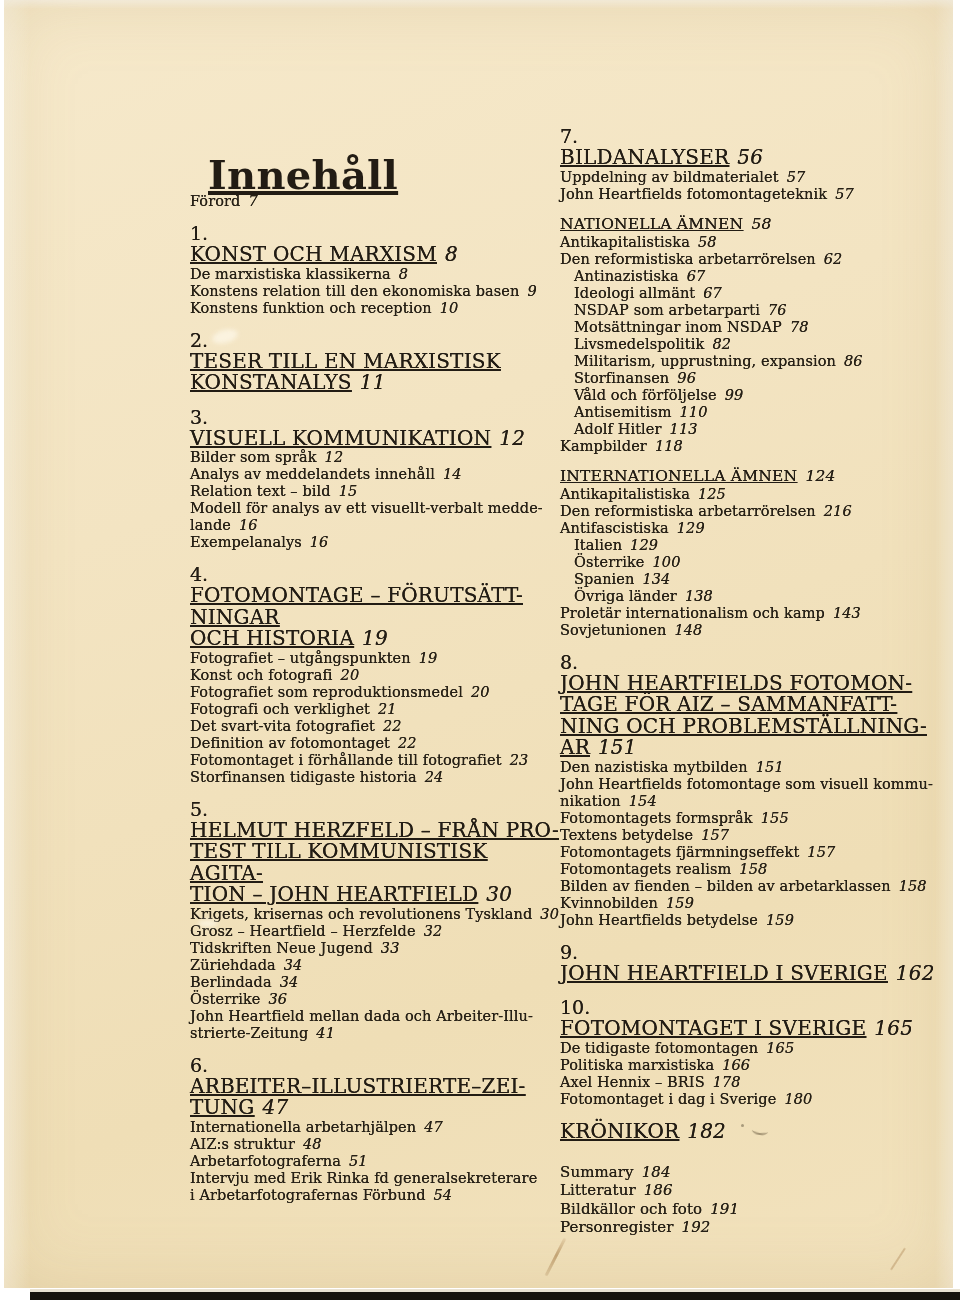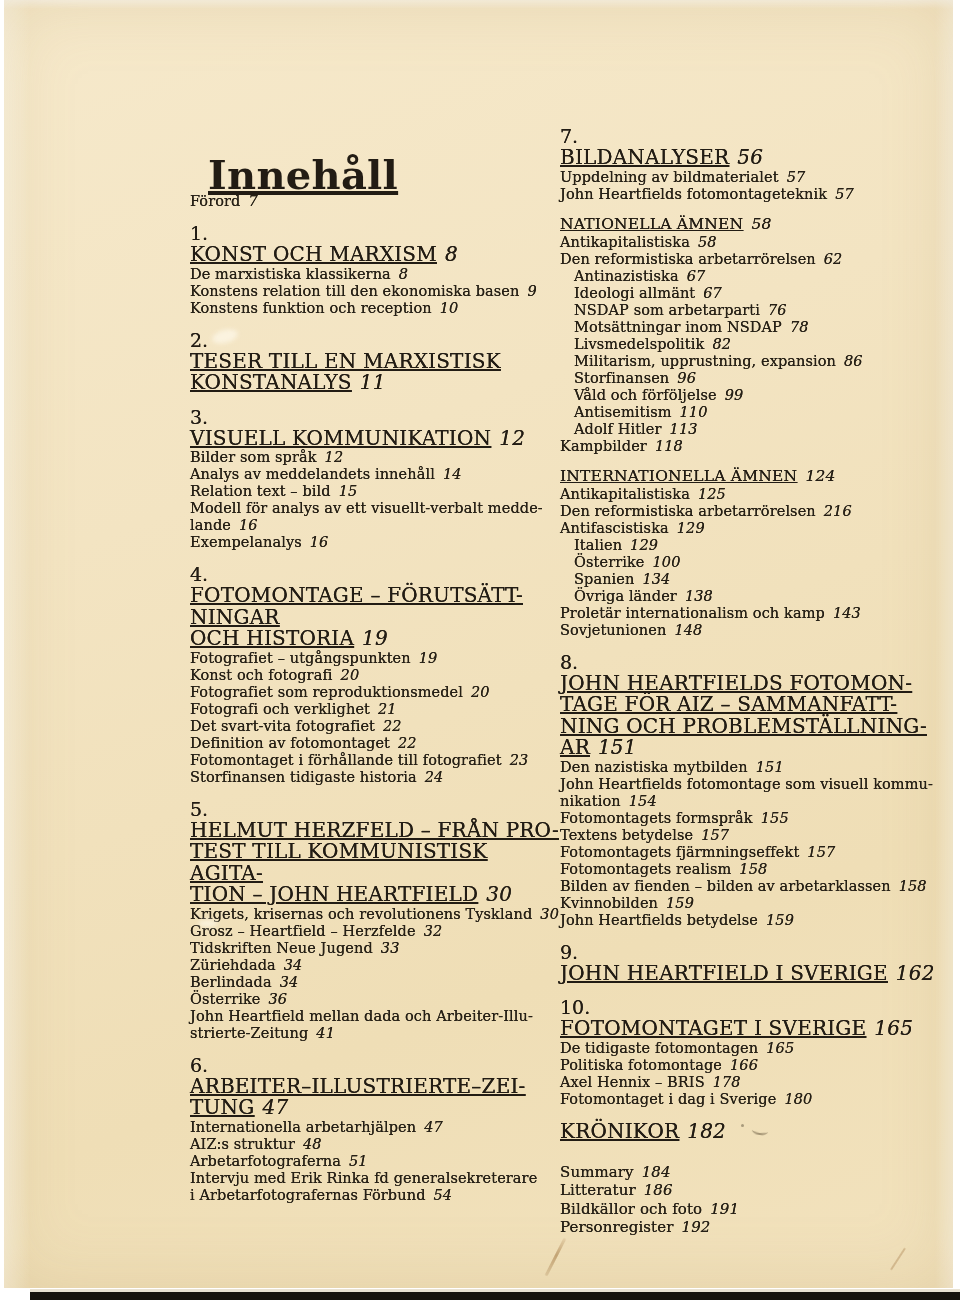--- a/index.html
+++ b/index.html
@@ -204,21 +204,21 @@
         <div class="item"><span class="ilbl">John Heartfields betydelse</span><span class="pgnum">159</span></div>
       </section>
       <section class="block large">
         <div class="num">9.</div>
         <div class="heading large"><span class="hlbl">JOHN HEARTFIELD I SVERIGE</span><span class="pgnum">162</span></div>
       </section>
       <section class="block large">
         <div class="num">10.</div>
         <div class="heading large"><span class="hlbl">FOTOMONTAGET I SVERIGE</span><span class="pgnum">165</span></div>
         <div class="item"><span class="ilbl">De tidigaste fotomontagen</span><span class="pgnum">165</span></div>
-        <div class="item"><span class="ilbl">Politiska fotomontage</span><span class="pgnum">166</span></div>
+        <div class="item"><span class="ilbl">Politiska marxistiska</span><span class="pgnum">166</span></div>
         <div class="item"><span class="ilbl">Axel Hennix – BRIS</span><span class="pgnum">178</span></div>
         <div class="item"><span class="ilbl">Fotomontaget i dag i Sverige</span><span class="pgnum">180</span></div>
       </section>
       <section class="block large">
         <div class="heading large"><span class="hlbl">KRÖNIKOR</span><span class="pgnum">182</span></div>
       </section>
       <section class="block endmatter">
         <div class="item"><span class="ilbl">Summary</span><span class="pgnum">184</span></div>
         <div class="item"><span class="ilbl">Litteratur</span><span class="pgnum">186</span></div>
         <div class="item"><span class="ilbl">Bildkällor och foto</span><span class="pgnum">191</span></div>

